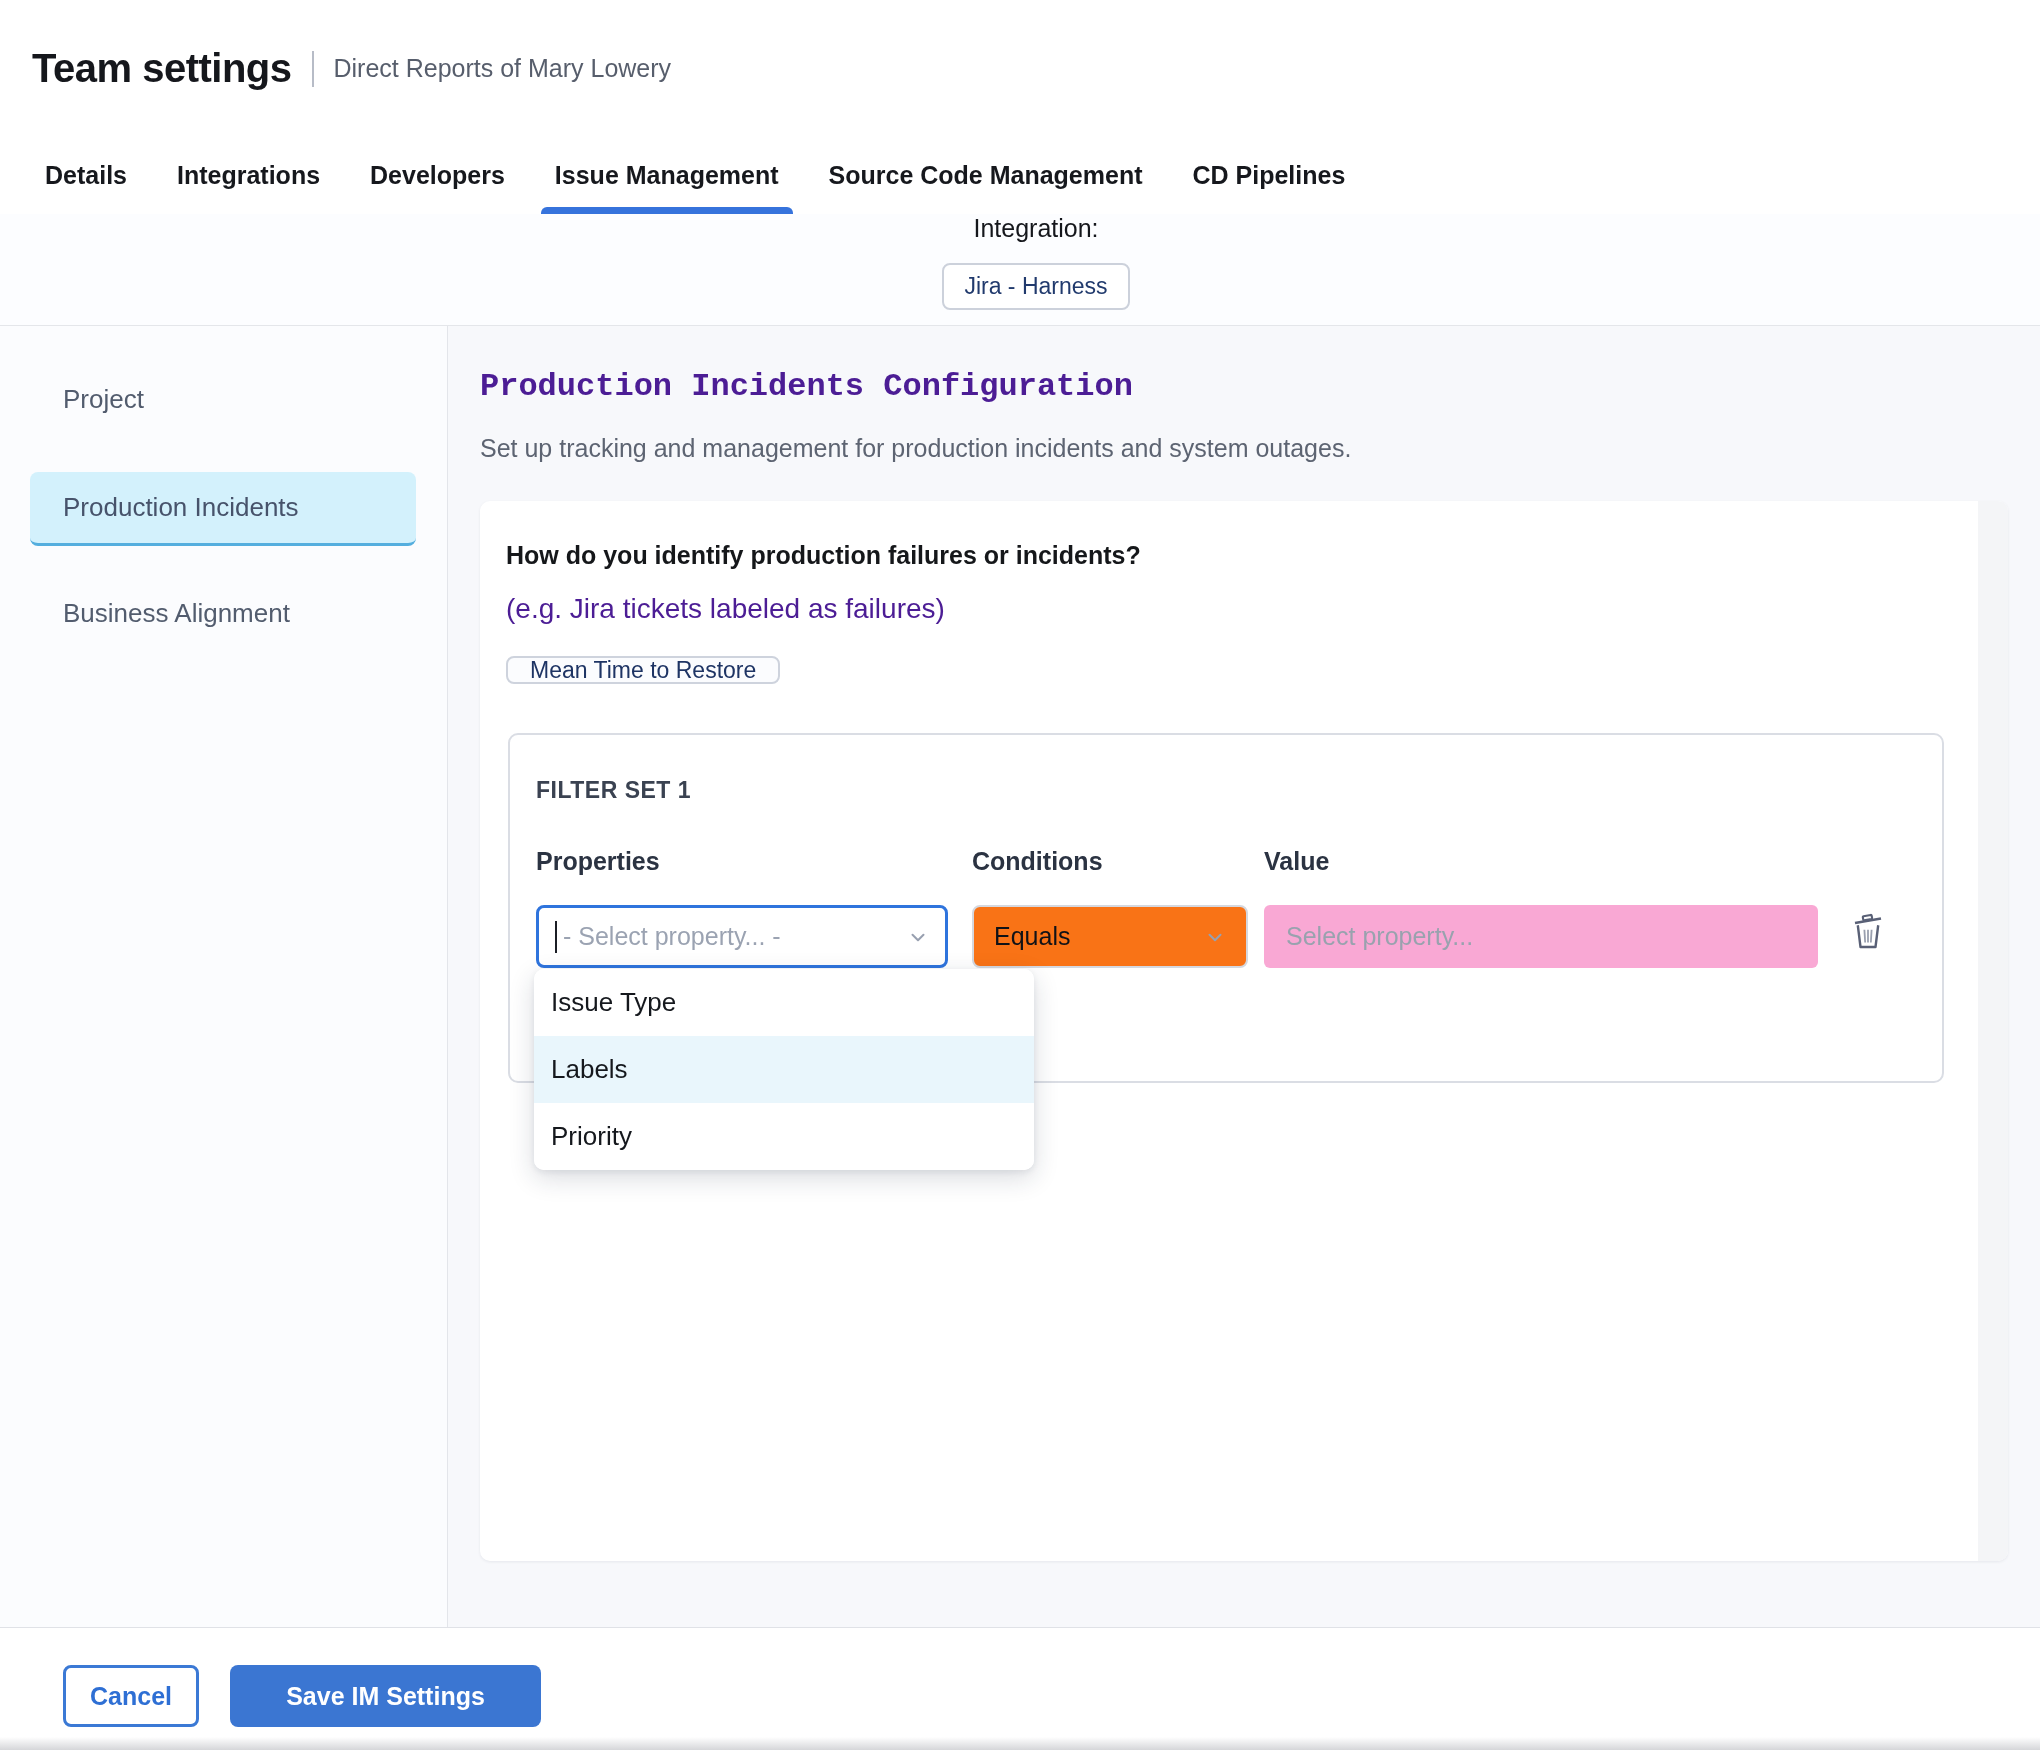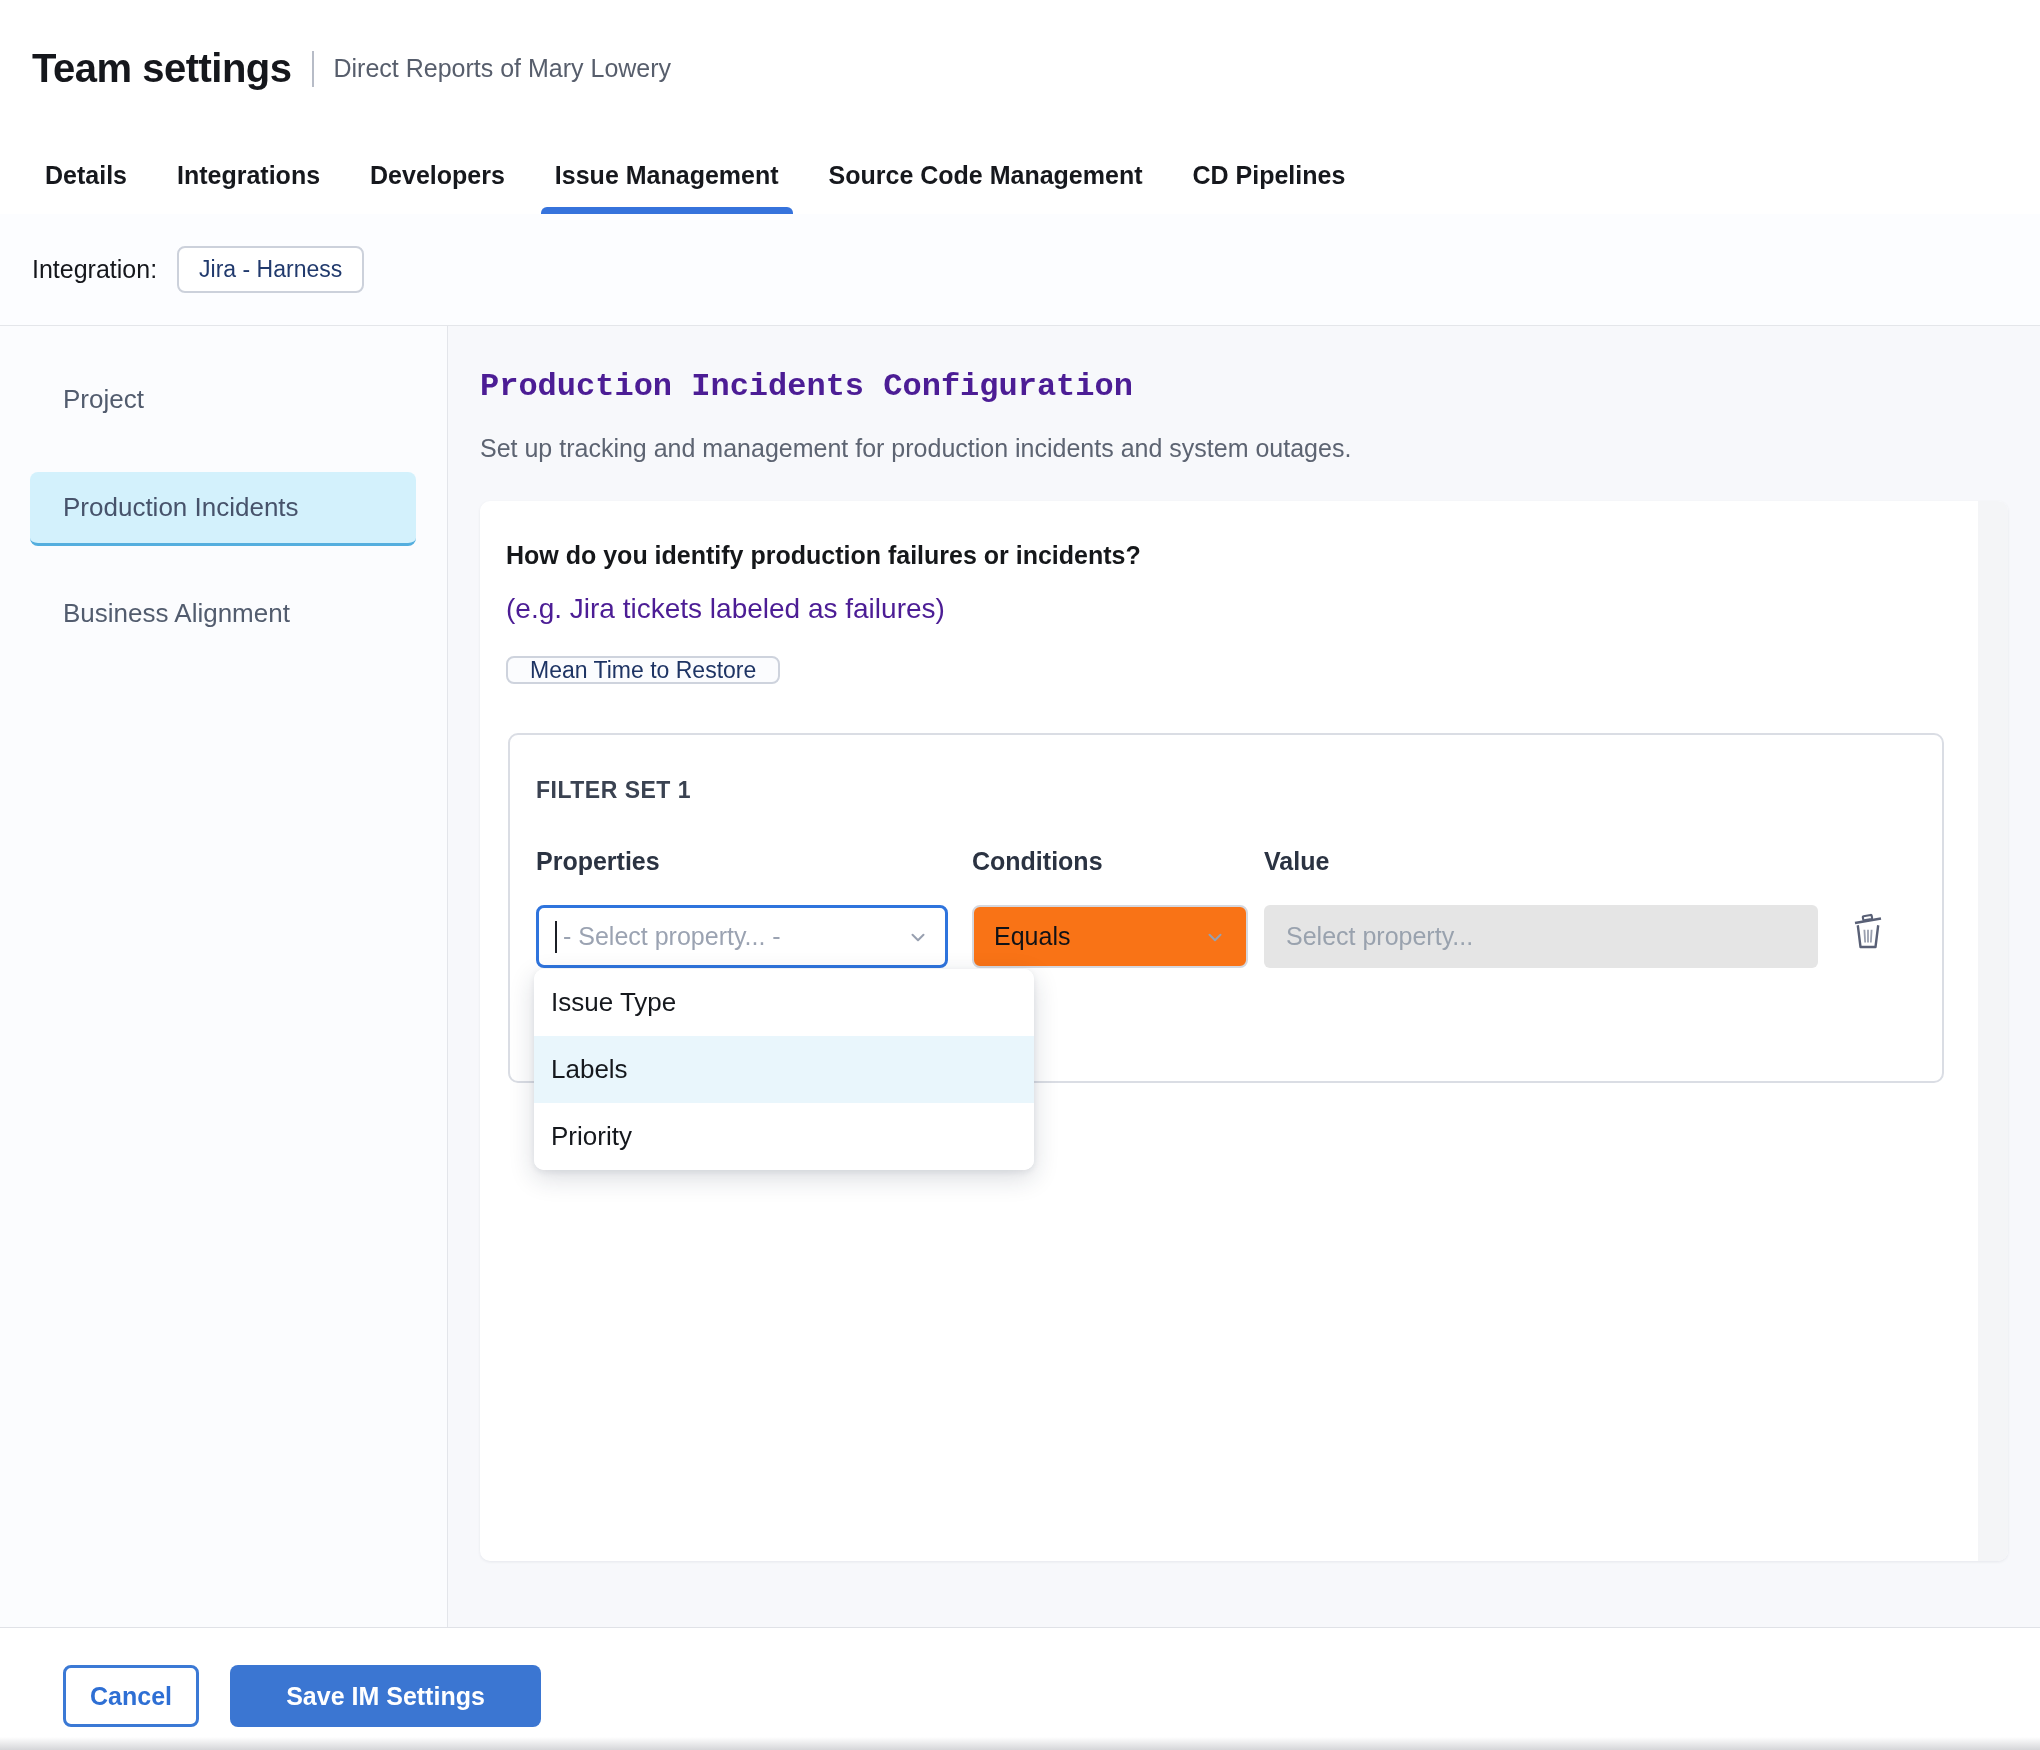--- a/index.html
+++ b/index.html
@@ -20,21 +20,21 @@
   .tabbar { position: absolute; top: 137px; left: 0; width: 100%; height: 77px; background: #fff;
             display: flex; align-items: center; padding-left: 45px; gap: 50px; }
   .tab { position: relative; height: 100%; display: flex; align-items: center;
          font-size: 25px; font-weight: 600; color: #16181d; cursor: pointer; white-space: nowrap; }
   .tab.active::after { content: ""; position: absolute; left: -14px; right: -14px; bottom: 0;
                        height: 7px; background: #3673dc; border-radius: 6px 6px 0 0; }
 
   
   .integration-row { position: absolute; top: 214px; left: 0; width: 100%; height: 112px;
                      background: #fcfdff; border-bottom: 1px solid #e4e6ea;
-                     display: flex; align-items: center; padding-left: 32px; gap: 20px; }
+                     display: flex; align-items: center; padding-left: 32px; gap: 20px; flex-direction: column; }
   .integration-label { font-size: 25px; color: #15171c; }
   .integration-chip { font-size: 23px; color: #213a6d; border: 2px solid #ccd1db; border-radius: 8px;
                       padding: 8px 20px; background: #fff; cursor: pointer; }
 
   
   .content { position: absolute; top: 326px; left: 0; width: 100%; height: 1301px; background: #f7f8fb; }
   .sidebar { position: absolute; left: 0; top: 0; width: 448px; height: 100%;
              background: #fbfcfe; border-right: 1px solid #e3e5ea; }
   .side-item { position: absolute; left: 63px; font-size: 26px; color: #525c6e; cursor: pointer; }
   .side-item.project  { top: 58px; }
@@ -74,21 +74,21 @@
   .caret-bar { width: 2px; height: 32px; background: #1b1e25; margin-right: 6px; flex: none; }
   .prop-placeholder { font-size: 25px; color: #9ba3b2; white-space: nowrap; overflow: hidden; }
   .select-chevron { margin-left: auto; flex: none; display: flex; align-items: center; }
 
   .cond-select { position: absolute; left: 462px; top: 170px; width: 276px; height: 63px;
                  border: 2px solid #d5d8df; border-radius: 8px; background: #f97316;
                  display: flex; align-items: center; padding: 0 20px; font-size: 25px; color: #101217;
                  cursor: pointer; }
 
   .value-input { position: absolute; left: 754px; top: 170px; width: 554px; height: 63px;
-                 background: #e5e5e5; border: none; border-radius: 6px; padding: 0 22px;
+                 background: #f9a8d4; border: none; border-radius: 6px; padding: 0 22px;
                  font-size: 25px; color: #414855; font-family: inherit; }
   .value-input::placeholder { color: #99a2ae; opacity: 1; }
 
   .trash-btn { position: absolute; left: 1336px; top: 170px; width: 44px; height: 56px;
                display: flex; align-items: center; justify-content: center;
                background: none; border: none; color: #596076; cursor: pointer; }
 
   .dropdown { position: absolute; left: 54px; top: 468px; width: 500px; background: #fff;
               border-radius: 10px; overflow: hidden; z-index: 5;
               box-shadow: 0 8px 26px rgba(25,35,60,0.16), 0 2px 6px rgba(25,35,60,0.08); }

